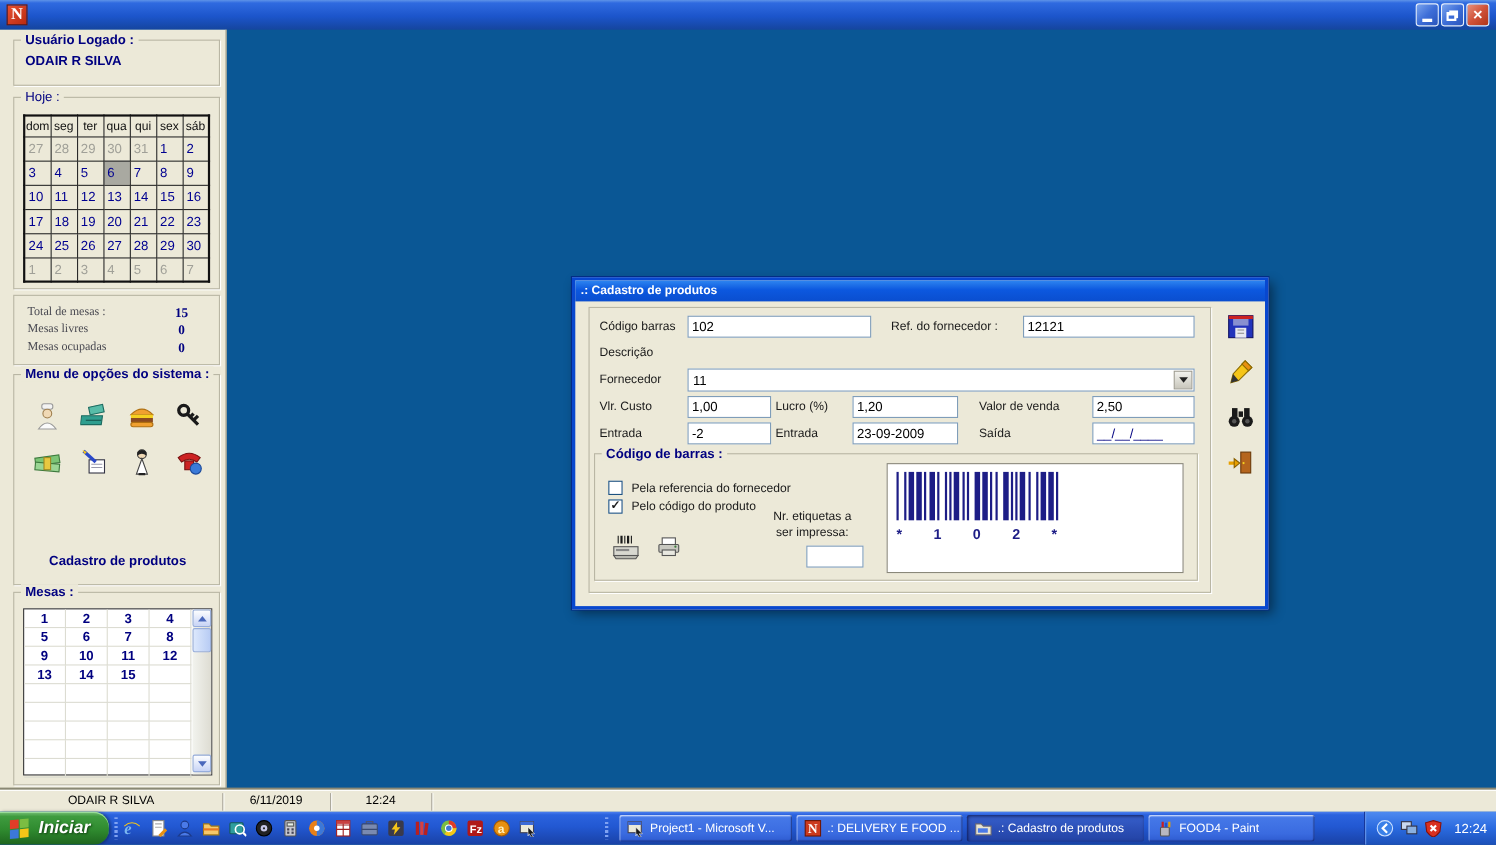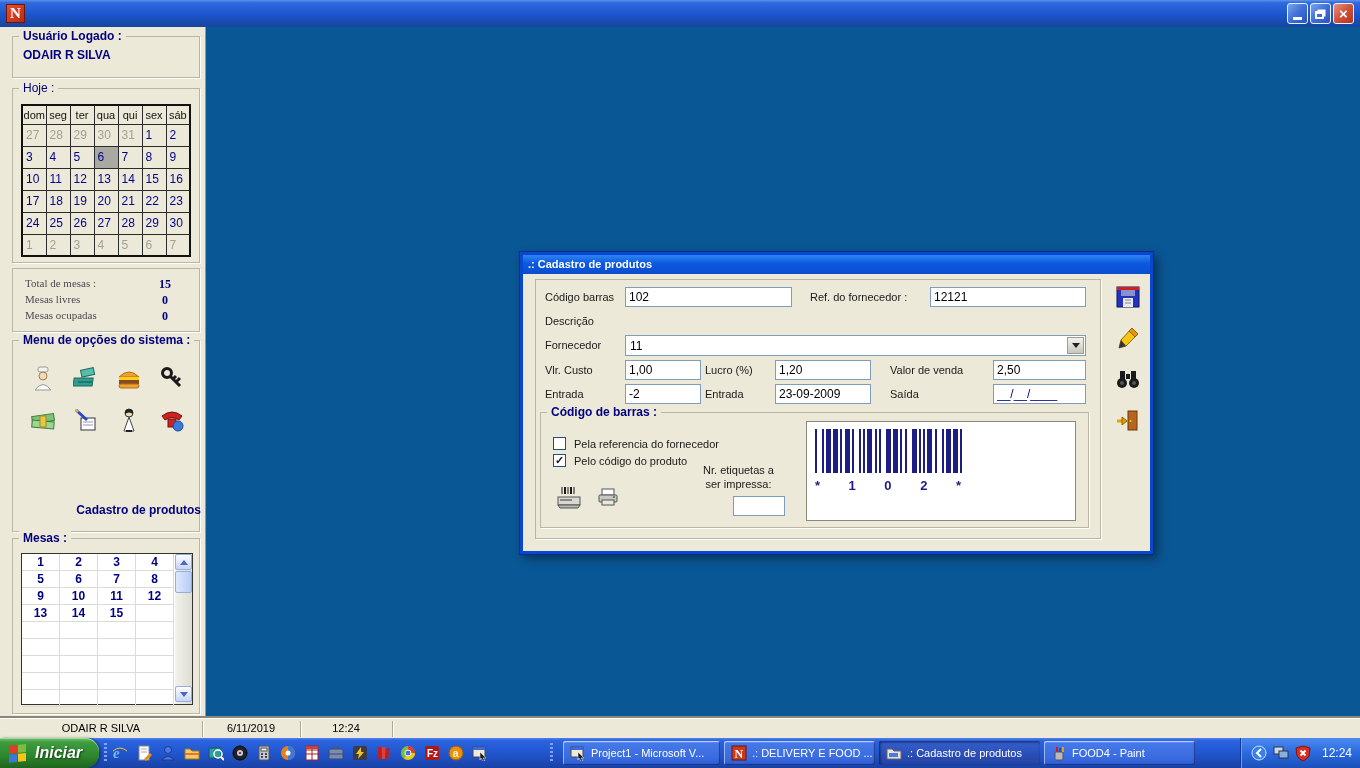--- a/index.html
+++ b/index.html
@@ -34,21 +34,21 @@
   #calendar td { border:1px solid #2B2B2B; font-size:12px; color:#000090; width:24px; height:22px; text-align:left; padding-left:3px; background:#ECE9D8; }
   #calendar td.out { color:#A0A098; }
   #calendar td.selected { background:#A9A9A1; }
   #calendar { border:2px solid #111; }
 
   .stat-row { position:absolute; left:12px; width:170px; font-size:11px; color:#4A4A52;font-family:Liberation Serif, serif; }
   .stat-val { position:absolute; left:128px; width:24px; text-align:center; font-weight:bold; color:#000080; font-size:12px; }
 
   #menu-icons { position:absolute; left:8px; top:16px; width:172px; display:flex; flex-wrap:wrap; }
   .menu-icon { width:43px; height:42px; display:flex; align-items:center; justify-content:center; cursor:pointer; }
-  #module-label { position:absolute; left:0; width:188px; top:162px; text-align:right; font-weight:bold; font-size:12px; color:#000080; }
+  #module-label { position:absolute; left:0; width:188px; top:162px; text-align:center; font-weight:bold; font-size:12px; color:#000080; }
 
   #mesas-list { position:absolute; left:8px; top:14px; width:172px; height:152px; background:#fff; border:1px solid #333; }
   #mesas-grid { position:absolute; left:0; top:0; width:154px; height:150px; }
   .mesa-cell { position:absolute; width:38px; height:17px; border-right:1px solid #DCDCD2; border-bottom:1px solid #DCDCD2;
     font-weight:bold; font-size:12px; color:#000080; text-align:center; line-height:16px; }
   .scrollbar { position:absolute; right:0; top:0; width:17px; height:150px; background:linear-gradient(90deg,#F2F3EE,#DDDCD2); }
   .sb-btn { position:absolute; left:0; width:17px; height:16px; background:linear-gradient(180deg,#FDFEFF,#C8D4F6);
     border:1px solid #96ADDC; border-radius:2px; display:flex; align-items:center; justify-content:center; }
   .sb-arrow-up { width:0; height:0; border-left:4px solid transparent; border-right:4px solid transparent; border-bottom:5px solid #4A68BC; }
   .sb-arrow-down { width:0; height:0; border-left:4px solid transparent; border-right:4px solid transparent; border-top:5px solid #4A68BC; }

